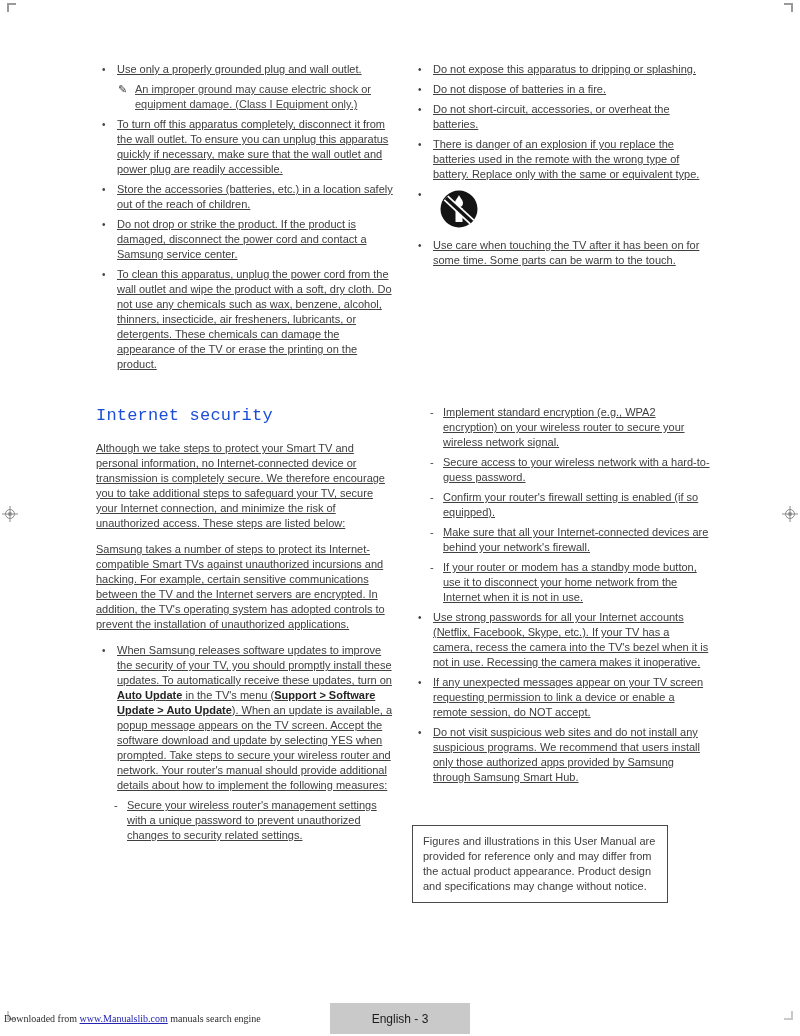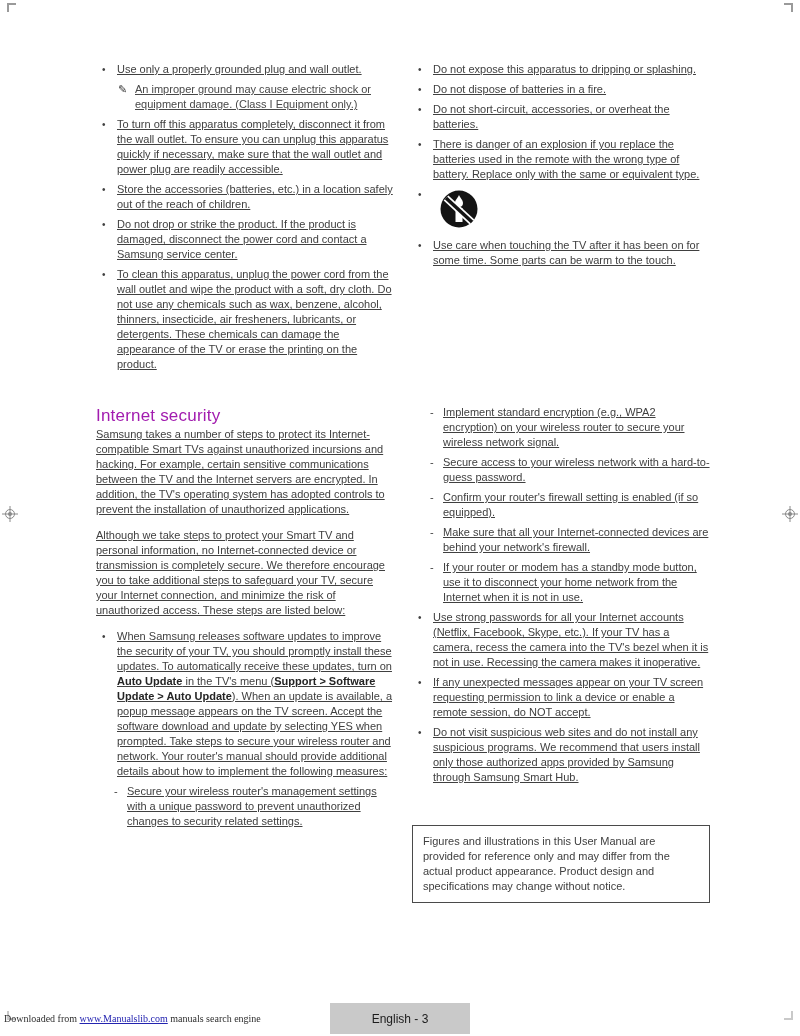--- a/index.html
+++ b/index.html
@@ -50,33 +50,35 @@
   .txt { flex: 1; text-decoration: underline; }
   .txt b { color: #242424; }
 
   
   .li.warning .txt { flex: 0 0 225px; }
   .flame { flex: 0 0 48px; padding-left: 6px; margin-top: 2px; }
 
   .title {
     font-size: 17px;
     font-weight: 400;
-    color: #a21caf;
+    color: #1d4ed8;
     line-height: 22px;
+    margin-bottom: 14px;
     letter-spacing: 0.2px;
+    font-family: Liberation Mono, monospace;
   }
 
   .notice {
     margin-top: 40px;
     border: 1px solid #4a4a4a;
     padding: 8px 10px;
     font-size: 11px;
     line-height: 15px;
     color: #404040;
-    width: 298px;
+    width: 256px;
   }
 
   .footer-box {
     position: absolute;
     left: 50%;
     transform: translateX(-50%);
     bottom: 2px;
     width: 140px;
     height: 31px;
     background: #c9c9c9;
@@ -193,24 +195,24 @@
           </div>
         </div>
     </div>
   </section>
 
   <section class="cols internet">
     <div class="col">
       <h2 class="title">Internet security</h2>
       <div>
           <div class="li para">
+            <div class="txt">Although we take steps to protect your Smart TV and personal information, no Internet-connected device or transmission is completely secure. We therefore encourage you to take additional steps to safeguard your TV, secure your Internet connection, and minimize the risk of unauthorized access. These steps are listed below:</div>
+          </div>
+          <div class="li para">
             <div class="txt">Samsung takes a number of steps to protect its Internet-compatible Smart TVs against unauthorized incursions and hacking. For example, certain sensitive communications between the TV and the Internet servers are encrypted. In addition, the TV's operating system has adopted controls to prevent the installation of unauthorized applications.</div>
-          </div>
-          <div class="li para">
-            <div class="txt">Although we take steps to protect your Smart TV and personal information, no Internet-connected device or transmission is completely secure. We therefore encourage you to take additional steps to safeguard your TV, secure your Internet connection, and minimize the risk of unauthorized access. These steps are listed below:</div>
           </div>
           <div class="li bullet">
             <span class="marker">•</span>
             <div class="txt">When Samsung releases software updates to improve the security of your TV, you should promptly install these updates. To automatically receive these updates, turn on <b>Auto Update</b> in the TV's menu (<b>Support &gt; Software Update &gt; Auto Update</b>). When an update is available, a popup message appears on the TV screen. Accept the software download and update by selecting YES when prompted. Take steps to secure your wireless router and network. Your router's manual should provide additional details about how to implement the following measures:</div>
           </div>
           <div class="li dash">
             <span class="marker">-</span>
             <div class="txt">Secure your wireless router's management settings with a unique password to prevent unauthorized changes to security related settings.</div>
           </div>
         </div>

